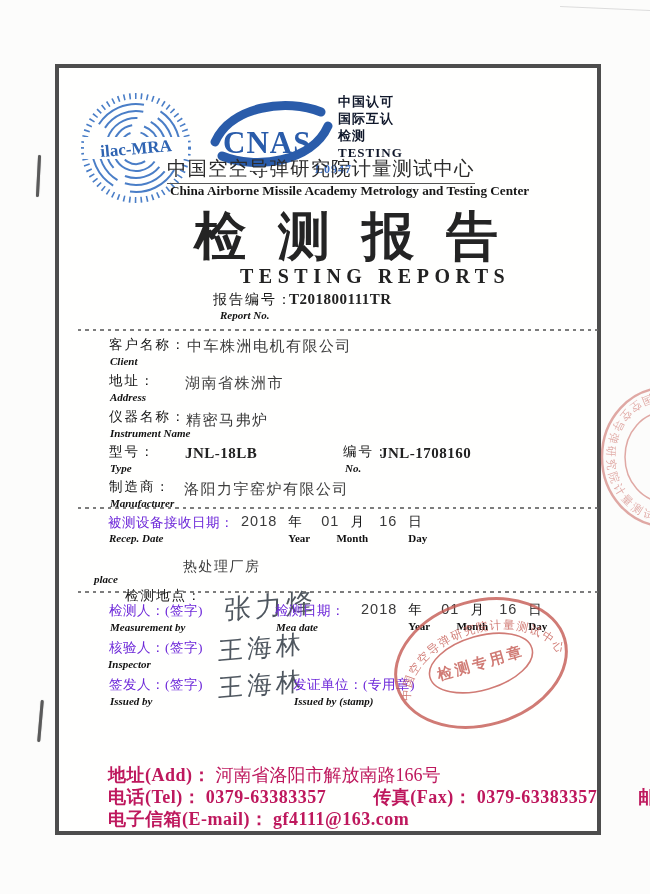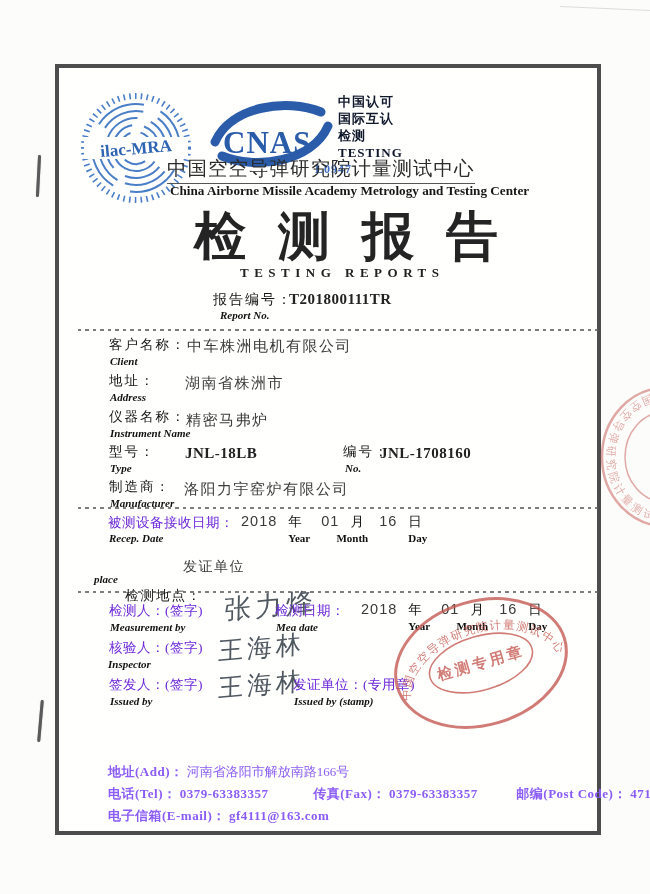--- a/index.html
+++ b/index.html
@@ -21,21 +21,21 @@
   .paging i { font-weight:bold; }
 
   .accr-lines div { font-size:13px; font-weight:bold; color:#0f172a; line-height:17px; letter-spacing:1px; }
   .accr-no { font-size:12px; font-weight:bold; color:#3a6cc0; letter-spacing:1px; }
 
   .org-zh { font-size:19.5px; letter-spacing:1px; color:#2c2c2c;
             border-bottom:1.5px solid #555; padding-bottom:1px; white-space:nowrap; }
   .org-en { font-size:13.2px; font-weight:bold; color:#171717; white-space:nowrap; }
 
   .big-title { font-size:52px; font-weight:900; letter-spacing:32px; color:#242424; white-space:nowrap; }
-  .sub-title { font-size:13px; font-weight:bold; letter-spacing:5.5px; color:#222; white-space:nowrap; }
+  .sub-title { font-size:20px; font-weight:bold; letter-spacing:5.5px; color:#222; white-space:nowrap; }
 
   .zh-label { font-size:13.5px; color:#161616; letter-spacing:2px; white-space:nowrap; }
   .zh-label-tight { font-size:13.5px; color:#6d28d9; letter-spacing:0.5px; white-space:nowrap; }
   .en-label { font-size:11px; font-style:italic; font-weight:bold; color:#111; white-space:nowrap; }
   .value { font-size:15px; color:#2c2c2c; letter-spacing:1.5px; white-space:nowrap; }
   .value-b { font-size:14.5px; font-weight:bold; color:#222; letter-spacing:0.5px;
              font-family:"Liberation Serif","DejaVu Serif",serif; white-space:nowrap; }
   .typed { color:#3c3c3c; }
 
   .dashed { height:2px; width:520px;
@@ -46,21 +46,21 @@
     grid-template-rows:auto auto; grid-template-columns:repeat(6,auto);
     column-gap:11px; row-gap:1px; }
   .date-grid .num { font-family:"Liberation Sans","DejaVu Sans",sans-serif;
     font-size:14.5px; color:#3a3a3a; letter-spacing:1px; grid-row:1; }
   .date-grid .unit { font-size:13.5px; color:#161616; grid-row:1; }
   .date-grid .sub { font-size:11px; font-weight:bold; color:#111; grid-row:2; }
 
   .signature { font-size:27px; color:#37404a; transform:rotate(-5deg) skewX(-6deg);
     opacity:.88; letter-spacing:4px; white-space:nowrap; }
 
-  .footer-line { font-size:13px; color:#8b5cf6; white-space:nowrap; }
+  .footer-line { font-size:18px; color:#be185d; white-space:nowrap; }
   .footer-line .lbl { font-weight:600; letter-spacing:0.5px; }
   .footer-line .v { font-weight:bold; letter-spacing:0.5px; }
 
   svg text { font-family:"Liberation Serif","DejaVu Serif",serif; }
 </style>
 </head>
 <body>
 
 <div class="abs artifact-line" style="left:560px; top:8px; width:90px;"></div>
 <div class="abs staple" style="left:37px; top:155px; height:42px; transform:rotate(3deg);"></div>
@@ -146,21 +146,21 @@
   <span class="num">01</span>
   <span class="unit">月</span>
     <span class="sub" style="margin-left:-14px">Month</span>
   <span class="num">16</span>
   <span class="unit">日</span>
     <span class="sub">Day</span>
 </div>
 
 <div class="abs zh-label" style="left:125px; top:554px;margin-top:33px;">检测地点：</div>
 <div class="abs en-label" style="left:94px; top:573px;">place</div>
-<div class="abs value typed" style="left:183px; top:558px; font-size:14px;">发证单位</div>
+<div class="abs value typed" style="left:183px; top:558px; font-size:14px;">热处理厂房</div>
 
 <div class="abs dashed" style="left:78px; top:591px;"></div>
 
 <div class="abs zh-label-tight" style="left:109px; top:602px;">检测人：(签字)</div>
 <div class="abs en-label" style="left:110px; top:621px;">Measurement by</div>
 <div class="abs signature" style="left:224px; top:588px;">张力烽</div>
 
 <div class="abs zh-label-tight" style="left:275px; top:602px;">检测日期：</div>
 <div class="abs en-label" style="left:276px; top:621px;">Mea date</div>
 <div class="abs date-grid" style="left:361px; top:601px;">

